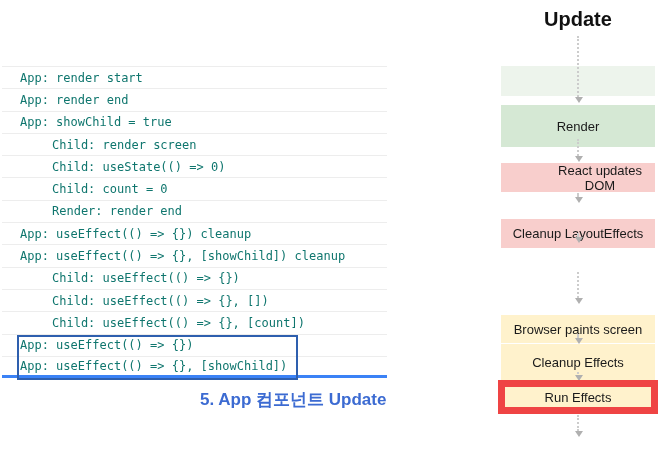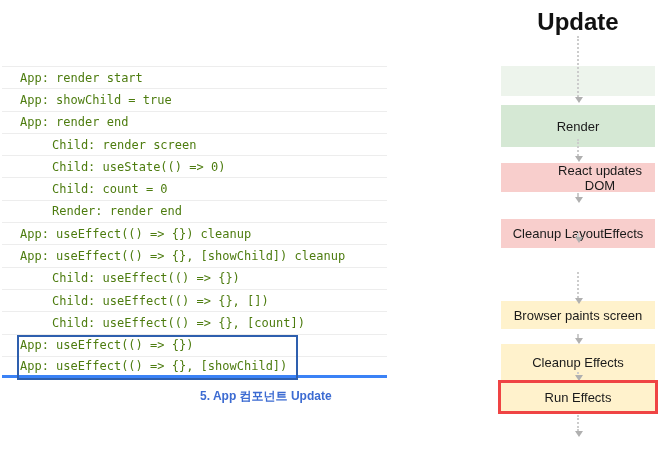--- a/index.html
+++ b/index.html
@@ -21,55 +21,55 @@
   }
   .console-row {
     height: 22.3px;
     box-sizing: border-box;
     border-top: 1px solid #ededed;
     display: flex;
     align-items: center;
     padding-left: 18px;
     font-family: "DejaVu Sans Mono", monospace;
     font-size: 12px;
-    color: #4d7c0f;
+    color: #0f766e;
     white-space: pre;
   }
   .console-row.indent { padding-left: 50px; }
   .console-row:last-child { border-bottom: 3px solid #3b82f6; }
 
   .highlight-box {
     position: absolute;
     left: 17px;
     top: 335px;
     width: 281px;
     height: 45px;
     border: 2px solid #2e5fae;
     box-sizing: border-box;
     pointer-events: none;
   }
 
   .caption {
     position: absolute;
     left: 200px;
     top: 388px;
-    font-size: 12px;
+    font-size: 17px;
     font-weight: bold;
     color: #3c6bd2;
     white-space: nowrap;
   }
 
   
   .flow-title {
     position: absolute;
     left: 501px;
     top: 8px;
     width: 154px;
     text-align: center;
-    font-size: 24px;
+    font-size: 20px;
     font-weight: bold;
     color: #111111;
   }
   .flow-node {
     position: absolute;
     left: 501px;
     width: 154px;
     box-sizing: border-box;
     text-align: center;
     font-size: 13px;
@@ -79,26 +79,26 @@
     justify-content: center;
     z-index: 1;
   }
   .node-ghost   { background: #edf4ec; top: 66px;  height: 30px; }
   .node-render  { background: #d5e8d4; top: 105px; height: 42px; }
   .node-commit  { background: #f8cecc; }
   .node-dom     { top: 163px; height: 29px; padding-left: 44px; }
   .node-cls     { top: 203px; height: 29px; margin-top: 16px; }
   .node-rls     { top: 243px; height: 28px; }
   .node-effects { background: #fff2cc; }
-  .node-paint   { top: 301px; height: 28px; }
+  .node-paint   { top: 315px; height: 28px; }
   .node-cle     { top: 344px; height: 36px; }
   .node-rune    {
     top: 380px; height: 34px;
     left: 498px; width: 160px;
-    border: 3px solid #ef4444;
+    border: 7px solid #ef4444;
     z-index: 3;
   }
 
   .connector {
     position: absolute;
     left: 577px;
     width: 0;
     border-left: 2px dotted #cccccc;
     z-index: 2;
   }
@@ -120,22 +120,22 @@
   .c7 { top: 372px; height: 3px;  }
   .c8 { top: 415px; height: 16px; }
 </style>
 </head>
 <body>
 
 <div class="stage">
 
   <div class="console">
     <div class="console-row">App: render start</div>
+    <div class="console-row">App: render end</div>
     <div class="console-row">App: showChild = true</div>
-    <div class="console-row">App: render end</div>
     <div class="console-row indent">Child: render screen</div>
     <div class="console-row indent">Child: useState(() =&gt; 0)</div>
     <div class="console-row indent">Child: count = 0</div>
     <div class="console-row indent">Render: render end</div>
     <div class="console-row">App: useEffect(() =&gt; {}) cleanup</div>
     <div class="console-row">App: useEffect(() =&gt; {}, [showChild]) cleanup</div>
     <div class="console-row indent">Child: useEffect(() =&gt; {})</div>
     <div class="console-row indent">Child: useEffect(() =&gt; {}, [])</div>
     <div class="console-row indent">Child: useEffect(() =&gt; {}, [count])</div>
     <div class="console-row">App: useEffect(() =&gt; {})</div>

